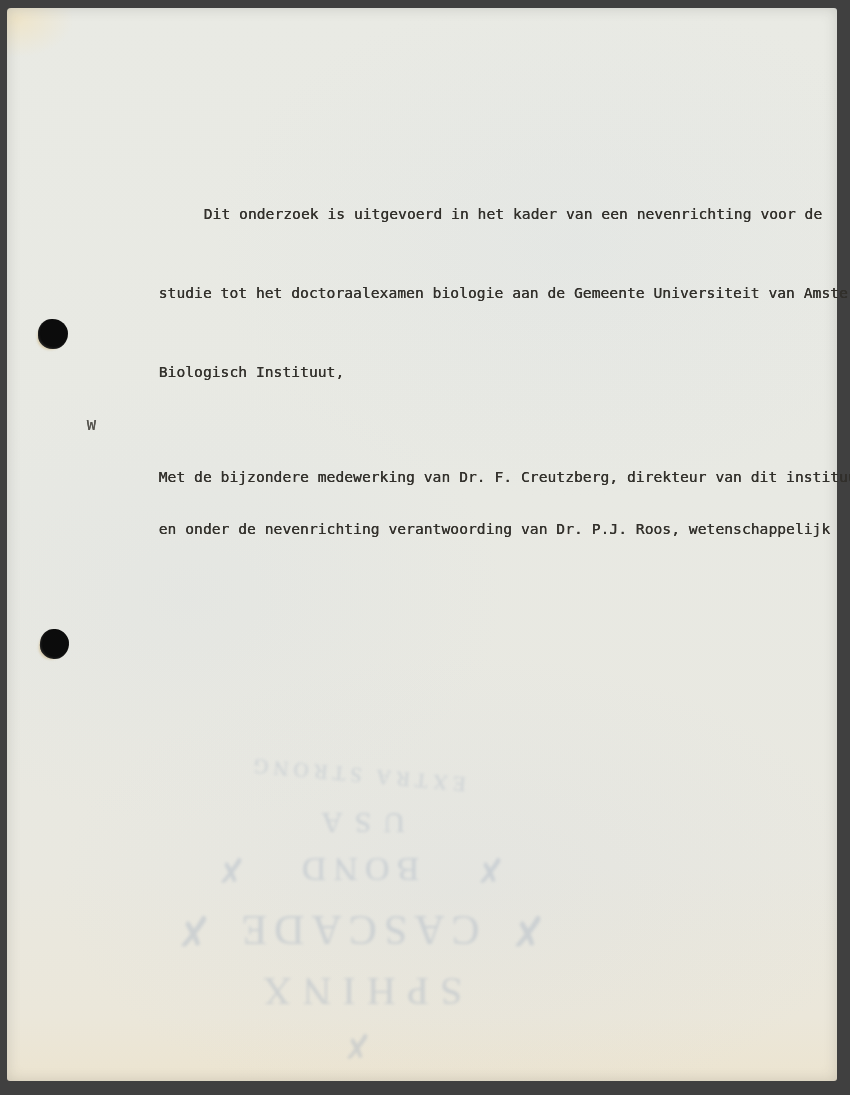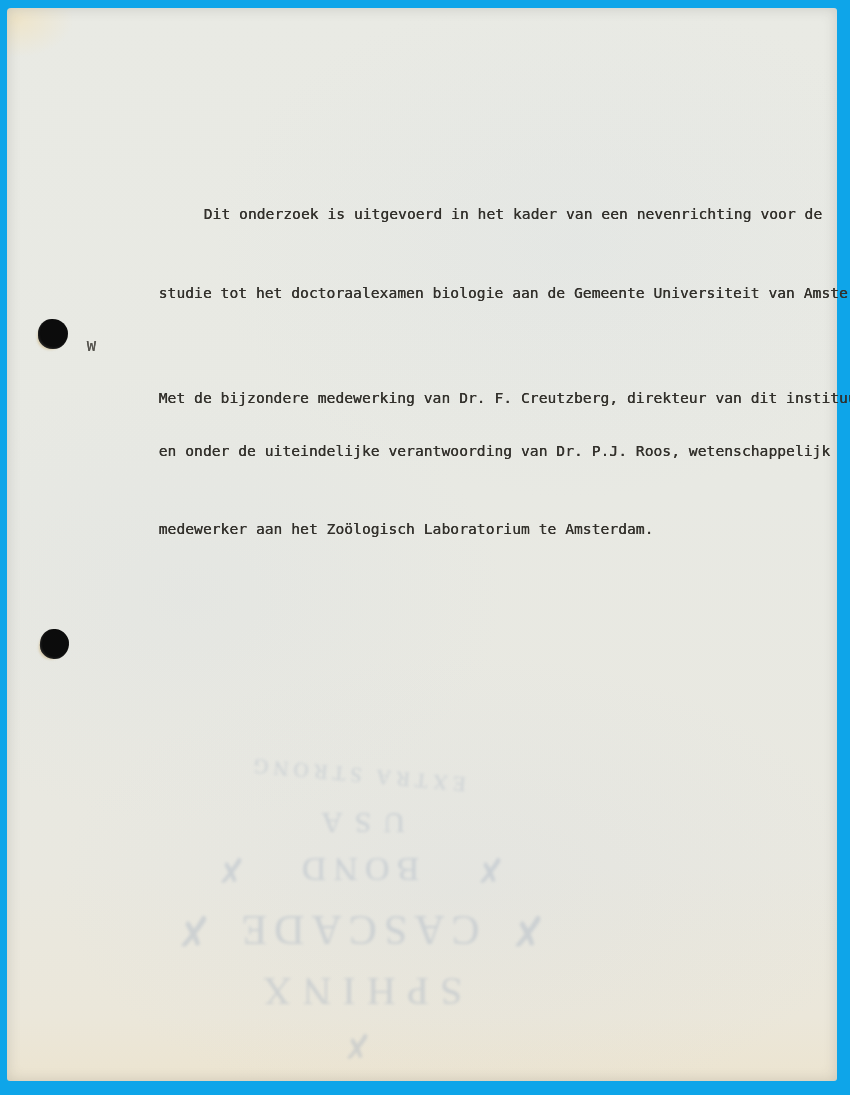--- a/index.html
+++ b/index.html
@@ -9,21 +9,21 @@
     height: 1095px;
     overflow: hidden;
     font-family: "Liberation Sans", sans-serif;
   }
 
   
   .scan-frame {
     position: relative;
     width: 850px;
     height: 1095px;
-    background: #0ea5e9;
+    background: #404040;
   }
 
   
   .paper {
     position: absolute;
     left: 7px;
     top: 8px;
     width: 830px;
     height: 1073px;
     border-radius: 4px 3px 3px 3px;
@@ -108,28 +108,28 @@
   <div class="paper">
 
     <div class="typed-paragraph">
       <div class="typed-line indented">
         <span class="line-text">Dit onderzoek is uitgevoerd in het kader van een nevenrichting voor de</span>
       </div>
       <div class="typed-line">
         <span class="line-text">studie tot het doctoraalexamen biologie aan de Gemeente Universiteit van Amsterdam.</span>
       </div>
       <div class="typed-line">
+        <span class="line-text">Biologisch Instituut,</span>
+      </div>
+      <div class="typed-line">
         <span class="overstrike-glyph">W</span>
         <span class="line-text">Met de bijzondere medewerking van Dr. F. Creutzberg, direkteur van dit instituut</span>
       </div>
       <div class="typed-line">
-        <span class="line-text">en onder de uiteindelijke verantwoording van Dr. P.J. Roos, wetenschappelijk</span>
-      </div>
-      <div class="typed-line">
-        <span class="line-text">medewerker aan het Zoölogisch Laboratorium te Amsterdam.</span>
+        <span class="line-text">en onder de nevenrichting verantwoording van Dr. P.J. Roos, wetenschappelijk</span>
       </div>
     </div>
 
     <div class="punch-hole hole-top"></div>
     <div class="punch-hole hole-bottom"></div>
 
     <div class="watermark">
       <div class="wm-line wm-0">EXTRA STRONG</div>
       <div class="wm-line wm-1">USA</div>
       <div class="wm-line wm-2">✗  BOND  ✗</div>

